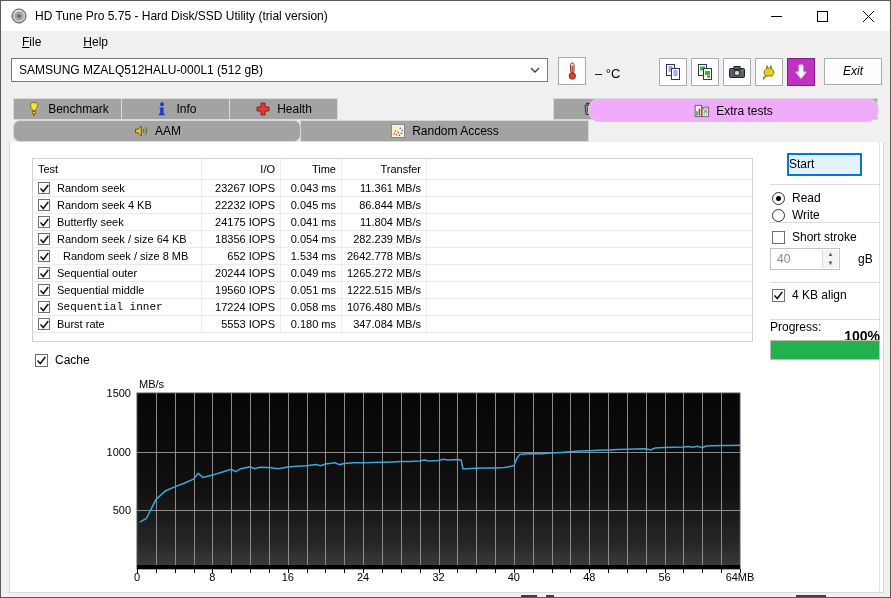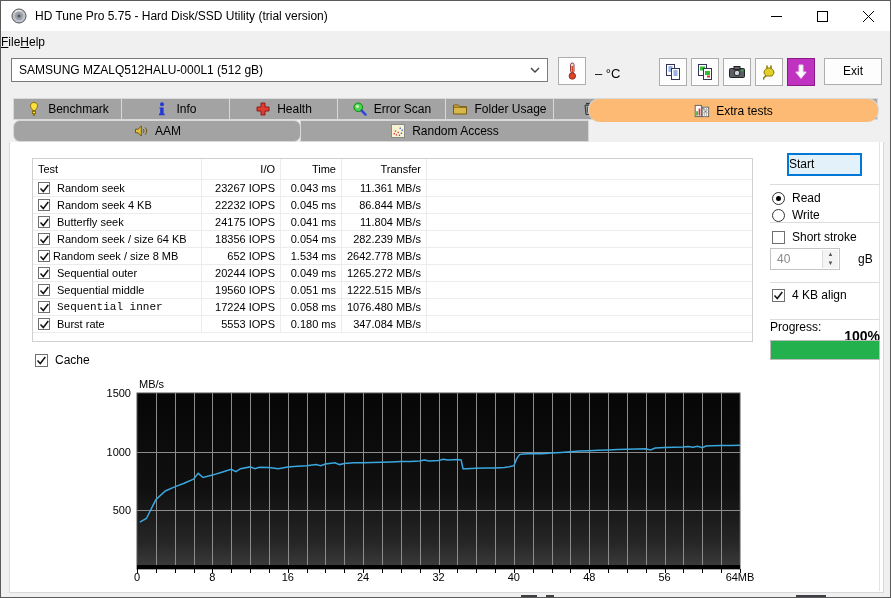--- a/index.html
+++ b/index.html
@@ -10,40 +10,40 @@
 
   
   .titlebar { position:absolute; left:0; top:0; width:100%; height:30px; background:#fff; }
   .app-icon { position:absolute; left:10px; top:7px; }
   .title-text { position:absolute; left:34px; top:0; line-height:30px; font-size:12px; color:#000; }
   .winbtn { position:absolute; top:0; width:46px; height:30px; display:flex; align-items:center; justify-content:center; }
   .winbtn.min { left:752px; } .winbtn.max { left:798px; } .winbtn.close { left:844px; width:46px; }
 
   
   .menubar { position:absolute; left:0; top:30px; width:100%; height:22px; background:#f0f0f0; display:flex; }
-  .menu-item { padding:0 0; line-height:22px; font-size:12px; color:#000; }
+  .menu-item { padding:0 21px; line-height:22px; font-size:12px; color:#000; }
   .menu-item u { text-decoration:underline; }
 
   
   .toolbar { position:absolute; left:0; top:52px; width:100%; height:45px; background:#f0f0f0; }
   .combo { position:absolute; left:10px; top:5px; width:537px; height:24px; background:#fff;
            border:1px solid #7a7a7a; font-size:12px; line-height:22px; padding-left:7px; color:#000; }
   .combo .chev { position:absolute; right:7px; top:8px; }
   .toolbtn { position:absolute; top:5px; width:28px; height:28px; background:#fdfdfd;
              border:1px solid #adadad; display:flex; align-items:center; justify-content:center; }
   .toolbtn.thermo { left:557px; top:4px; }
   .temp-label { position:absolute; left:594px; top:13px; font-size:13px; color:#000; }
   .exit-btn { position:absolute; left:823px; top:5px; width:58px; height:27px; background:#fdfdfd;
-              border:1px solid #adadad; font-size:12px; text-align:center; line-height:25px; color:#000; }
+              border:1px solid #adadad; font-size:12px; text-align:center; line-height:25px; color:#000;font-style:italic; }
 
   
   .tabstrip { position:absolute; left:0; top:97px; width:100%; height:44px; background:#f0f0f0; }
   .tab { position:absolute; height:22px; background:#a3a3a3; border:1px solid #d9d9d9;
          display:flex; align-items:center; justify-content:center; gap:6px; font-size:12px; color:#000; }
-  .tab.active { background:#fdba74; height:24px; border-bottom:none; z-index:3;border-radius:12px; }
+  .tab.active { background:#f0abfc; height:24px; border-bottom:none; z-index:3;border-radius:12px; }
   .tab .ticon { flex:0 0 auto; display:flex; }
 
   
   .content { position:absolute; left:8px; top:141px; width:875px; height:451px; background:#fff;
              border:1px solid #d9d9d9; border-top:none; }
   .vline-right { position:absolute; left:869px; top:0; width:1px; height:449px; background:#e3e3e3; }
 
   
   .results-table { position:absolute; left:22px; top:16px; width:721px; border:1px solid #d0d0d0; }
   .trow { display:flex; height:17px; border-top:1px solid #ececec; font-size:11px; color:#000; }
@@ -261,32 +261,20 @@
           <use href="#icon-info"></use>
         </svg>
         <span>Info</span>
       </div>
       <div class="tab" style="left: 228px; top: 0px; width: 109px; height: 22px;">
         <svg width="16" height="16" class="ticon">
           <use href="#icon-health"></use>
         </svg>
         <span>Health</span>
       </div>
-      <div class="tab" style="left: 336px; top: 0px; width: 109px; height: 22px;">
-        <svg width="16" height="16" class="ticon">
-          <use href="#icon-error-scan"></use>
-        </svg>
-        <span>Error Scan</span>
-      </div>
-      <div class="tab" style="left: 444px; top: 0px; width: 109px; height: 22px;">
-        <svg width="16" height="16" class="ticon">
-          <use href="#icon-folder"></use>
-        </svg>
-        <span>Folder Usage</span>
-      </div>
       <div class="tab" style="left: 552px; top: 0px; width: 109px; height: 22px;">
         <svg width="16" height="16" class="ticon">
           <use href="#icon-erase"></use>
         </svg>
         <span>Erase</span>
       </div>
       <div class="tab" style="left: 660px; top: 0px; width: 109px; height: 22px;">
         <svg width="16" height="16" class="ticon">
           <use href="#icon-file-benchmark"></use>
         </svg>
@@ -385,21 +373,21 @@
           <div class="tcell c4">282.239 MB/s</div>
           <div class="tcell c5"></div>
         </div>
         <div class="trow">
           <div class="tcell c1">
             <div class="cb small">
               <svg width="11" height="11" viewBox="0 0 11 11">
                 <path d="M1.5 5.5l2.8 3 5-6.5" fill="none" stroke="#111" stroke-width="1.5"></path>
               </svg>
             </div>
-            <span style="margin-left: 3px;">Random seek / size 8 MB</span>
+            <span style="margin-left: 13px;">Random seek / size 8 MB</span>
           </div>
           <div class="tcell c2">652 IOPS</div>
           <div class="tcell c3">1.534 ms</div>
           <div class="tcell c4">2642.778 MB/s</div>
           <div class="tcell c5"></div>
         </div>
         <div class="trow">
           <div class="tcell c1">
             <div class="cb small">
               <svg width="11" height="11" viewBox="0 0 11 11">

